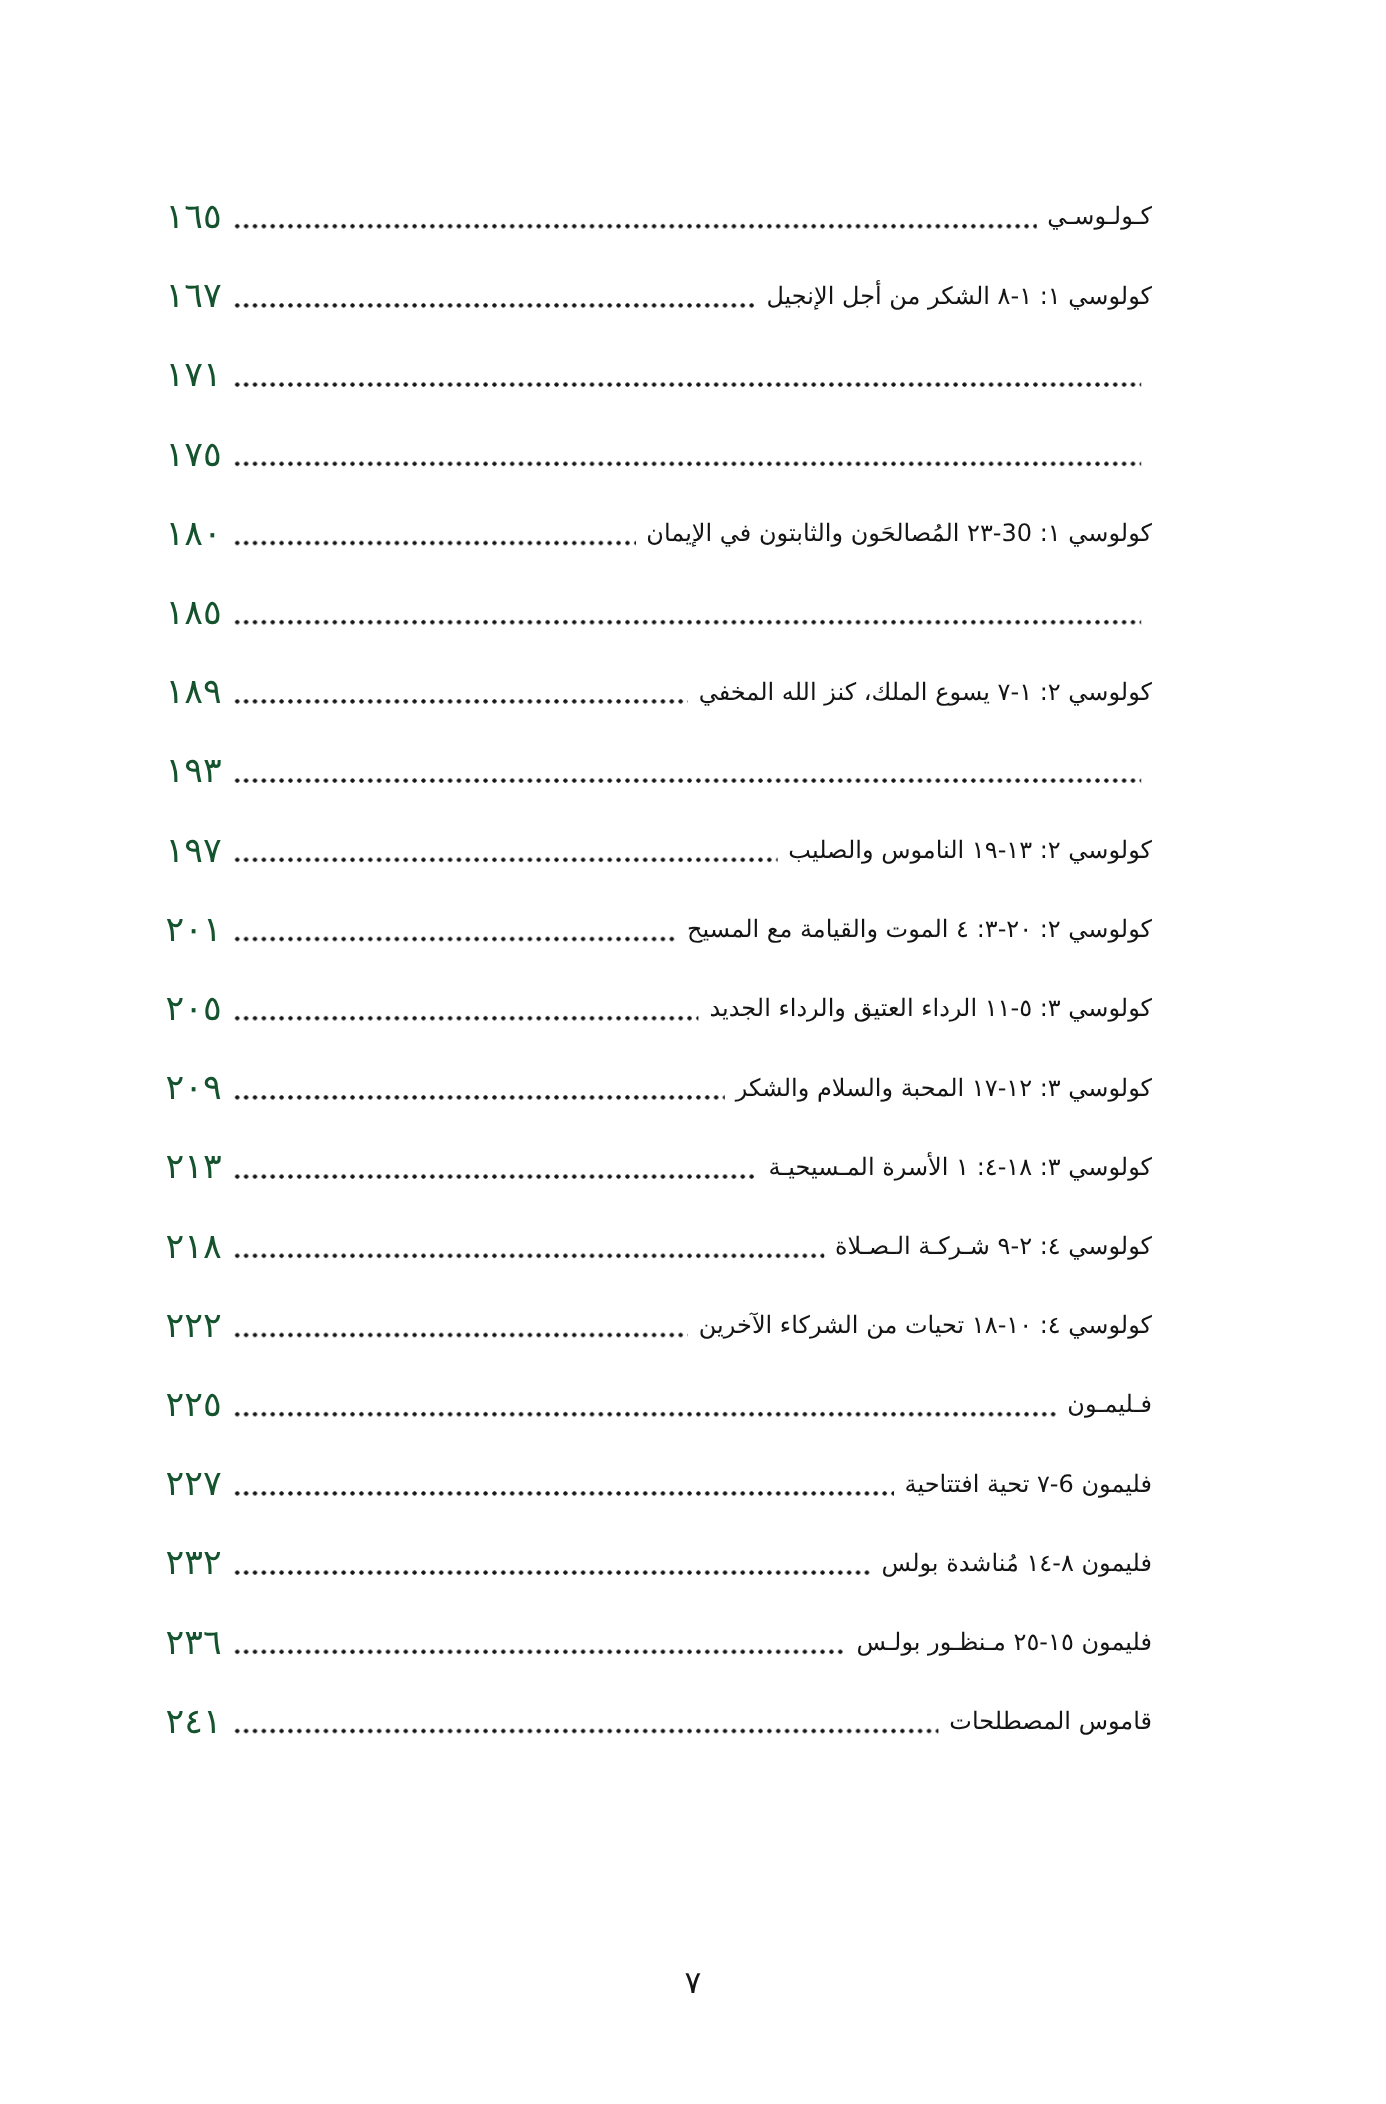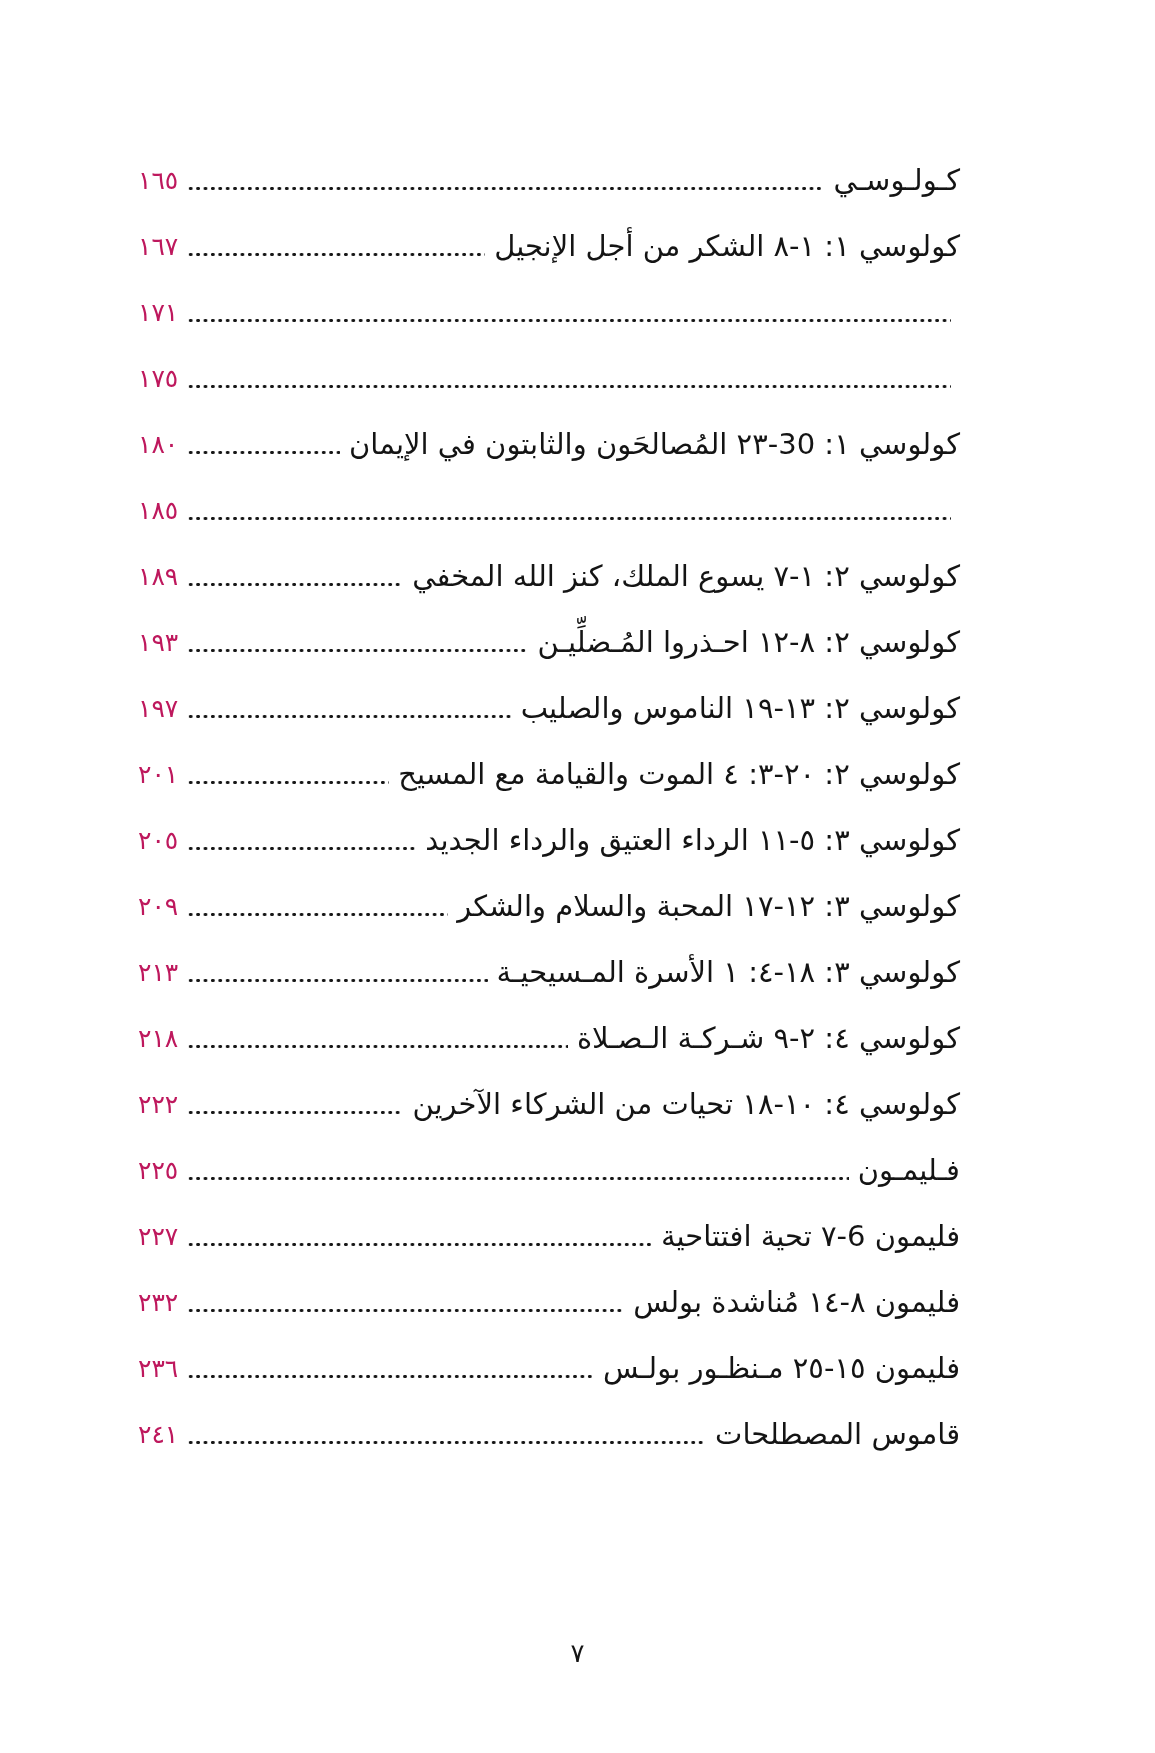--- a/index.html
+++ b/index.html
@@ -28,38 +28,38 @@
   }
   .toc-row {
     display: flex;
     direction: rtl;
     align-items: center;
     height: 66px;
     width: 100%;
   }
   .toc-title {
     white-space: nowrap;
-    font-size: 29px;
+    font-size: 20px;
     line-height: 1.25;
     color: #141414;
   }
   .toc-dots {
     flex: 1 1 auto;
     height: 66px;
     margin: 0 9px 0 9px;
     min-width: 20px;
     background-image: radial-gradient(circle, #161616 1.55px, rgba(0,0,0,0) 2.05px);
     background-size: 7.4px 7.4px;
     background-repeat: repeat-x;
     background-position: 0 38px;
   }
   .toc-page {
     white-space: nowrap;
-    font-size: 25px;
-    color: #be185d;
+    font-size: 29px;
+    color: #14532d;
   }
   .footer-page-number {
     position: absolute;
     top: 1638px;
     left: 0;
     width: 100%;
     text-align: center;
     font-size: 26px;
     color: #141414;
   }
@@ -102,21 +102,20 @@
     <span class="toc-page">١٨٥</span>
   </div>
 
   <div class="toc-row entry">
     <span class="toc-title">كولوسي ٢: ١-٧ يسوع الملك، كنز الله المخفي</span>
     <span class="toc-dots"></span>
     <span class="toc-page">١٨٩</span>
   </div>
 
   <div class="toc-row entry">
-    <span class="toc-title">كولوسي ٢: ٨-١٢ احـذروا المُـضلِّيـن</span>
     <span class="toc-dots"></span>
     <span class="toc-page">١٩٣</span>
   </div>
 
   <div class="toc-row entry">
     <span class="toc-title">كولوسي ٢: ١٣-١٩ الناموس والصليب</span>
     <span class="toc-dots"></span>
     <span class="toc-page">١٩٧</span>
   </div>
 

